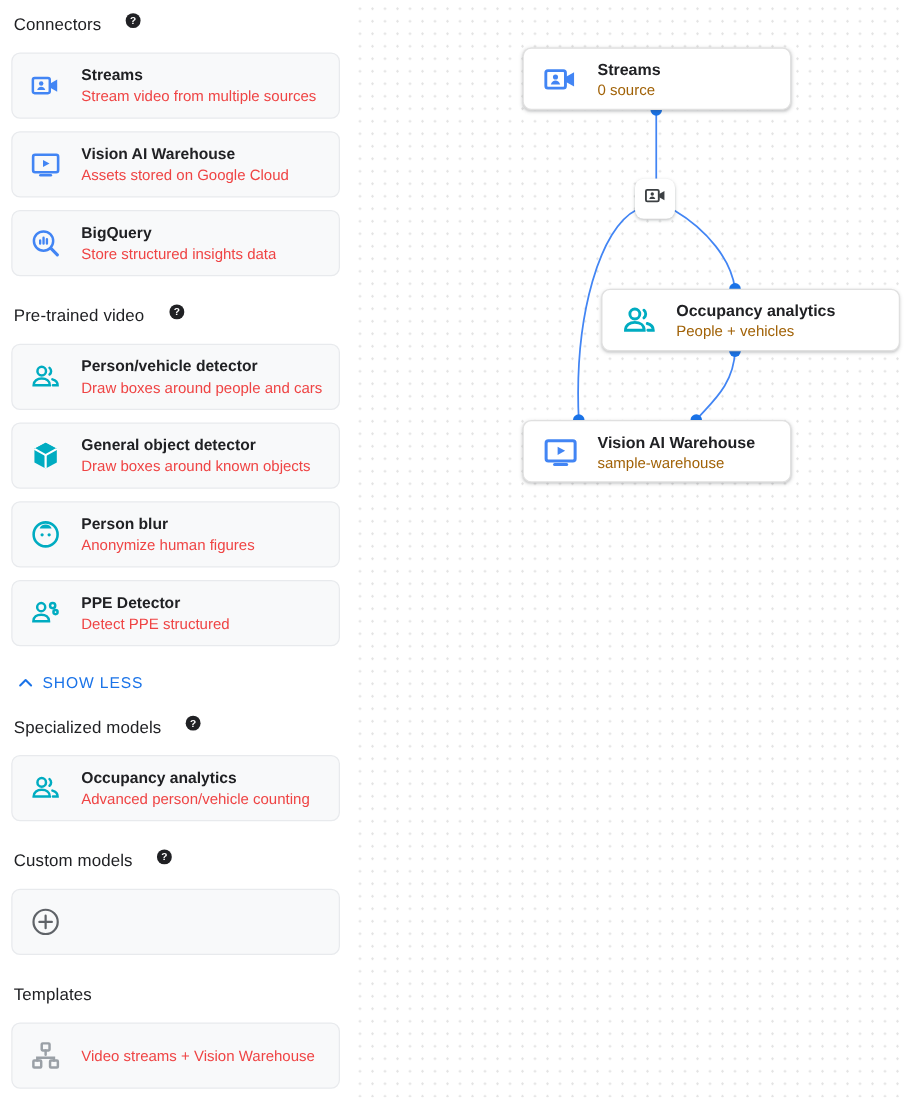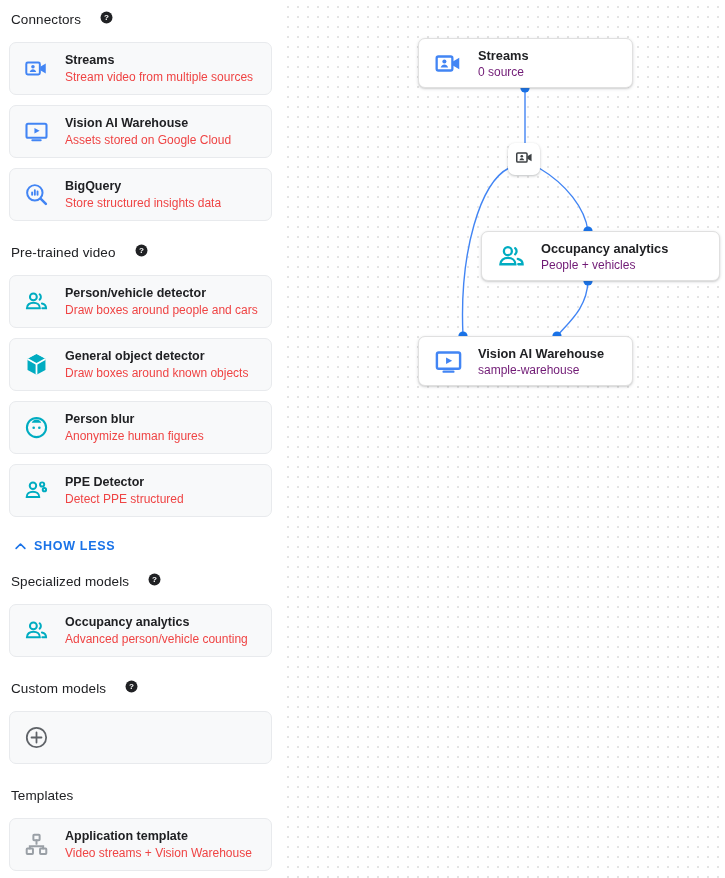--- a/index.html
+++ b/index.html
@@ -94,21 +94,21 @@
     align-items: center;
     gap: 6px;
     margin: 19px 0 0 4px;
     cursor: pointer;
     height: 20px;
   }
   #show-less .chev { width: 15px; height: 15px; display:block; }
   #show-less .lbl {
     color: #1a73e8;
     font-size: 12.5px;
-    font-weight: bold;
+    font-weight: normal;
     letter-spacing: 0.7px;
   }
 
   
   #canvas {
     position: relative;
     flex: 1 1 auto;
     height: 878px;
     background-color: #ffffff;
     background-image: radial-gradient(#e4e4e4 1px, transparent 1.1px);
@@ -135,21 +135,21 @@
     flex: 0 0 30px;
     margin-right: 15px;
     display: flex; align-items: center; justify-content: center;
   }
   .node-text { display: flex; flex-direction: column; }
   .node-title {
     font-size: 12.8px; font-weight: bold; color: #202124;
     line-height: 17px; white-space: nowrap;
   }
   .node-sub {
-    font-size: 12px; color: #701a75; line-height: 16px; white-space: nowrap;
+    font-size: 12px; color: #a16207; line-height: 16px; white-space: nowrap;
   }
 
   #node-streams   { left: 137px; top: 38px;  width: 215px; height: 50px; }
   #node-occupancy { left: 200px; top: 231px; width: 239px; height: 50px; }
   #node-warehouse { left: 137px; top: 336px; width: 215px; height: 50px; }
 
   #node-relay {
     position: absolute;
     left: 227px; top: 143px;
     width: 32px; height: 32px;
@@ -358,21 +358,20 @@
     <div class="card">
       <span class="card-icon">
         <svg viewBox="0 0 24 24" width="25" height="25" fill="none" stroke="#9aa0a6" stroke-width="1.9">
           <rect x="9" y="2.6" width="6" height="5.4" rx="0.7"></rect>
           <rect x="2.6" y="15.8" width="6" height="5.4" rx="0.7"></rect>
           <rect x="15.4" y="15.8" width="6" height="5.4" rx="0.7"></rect>
           <path d="M12 8v3.4M5.6 15.8v-2.2h12.8v2.2M5.6 13.6h12.8" stroke-linecap="round"></path>
         </svg>
       </span>
       <span class="card-text">
-        <span class="card-title">Application template</span>
         <span class="card-sub">Video streams + Vision Warehouse</span>
       </span>
     </div>
 
   </div>
 
   <div id="canvas">
 
     <svg id="edges">
 

